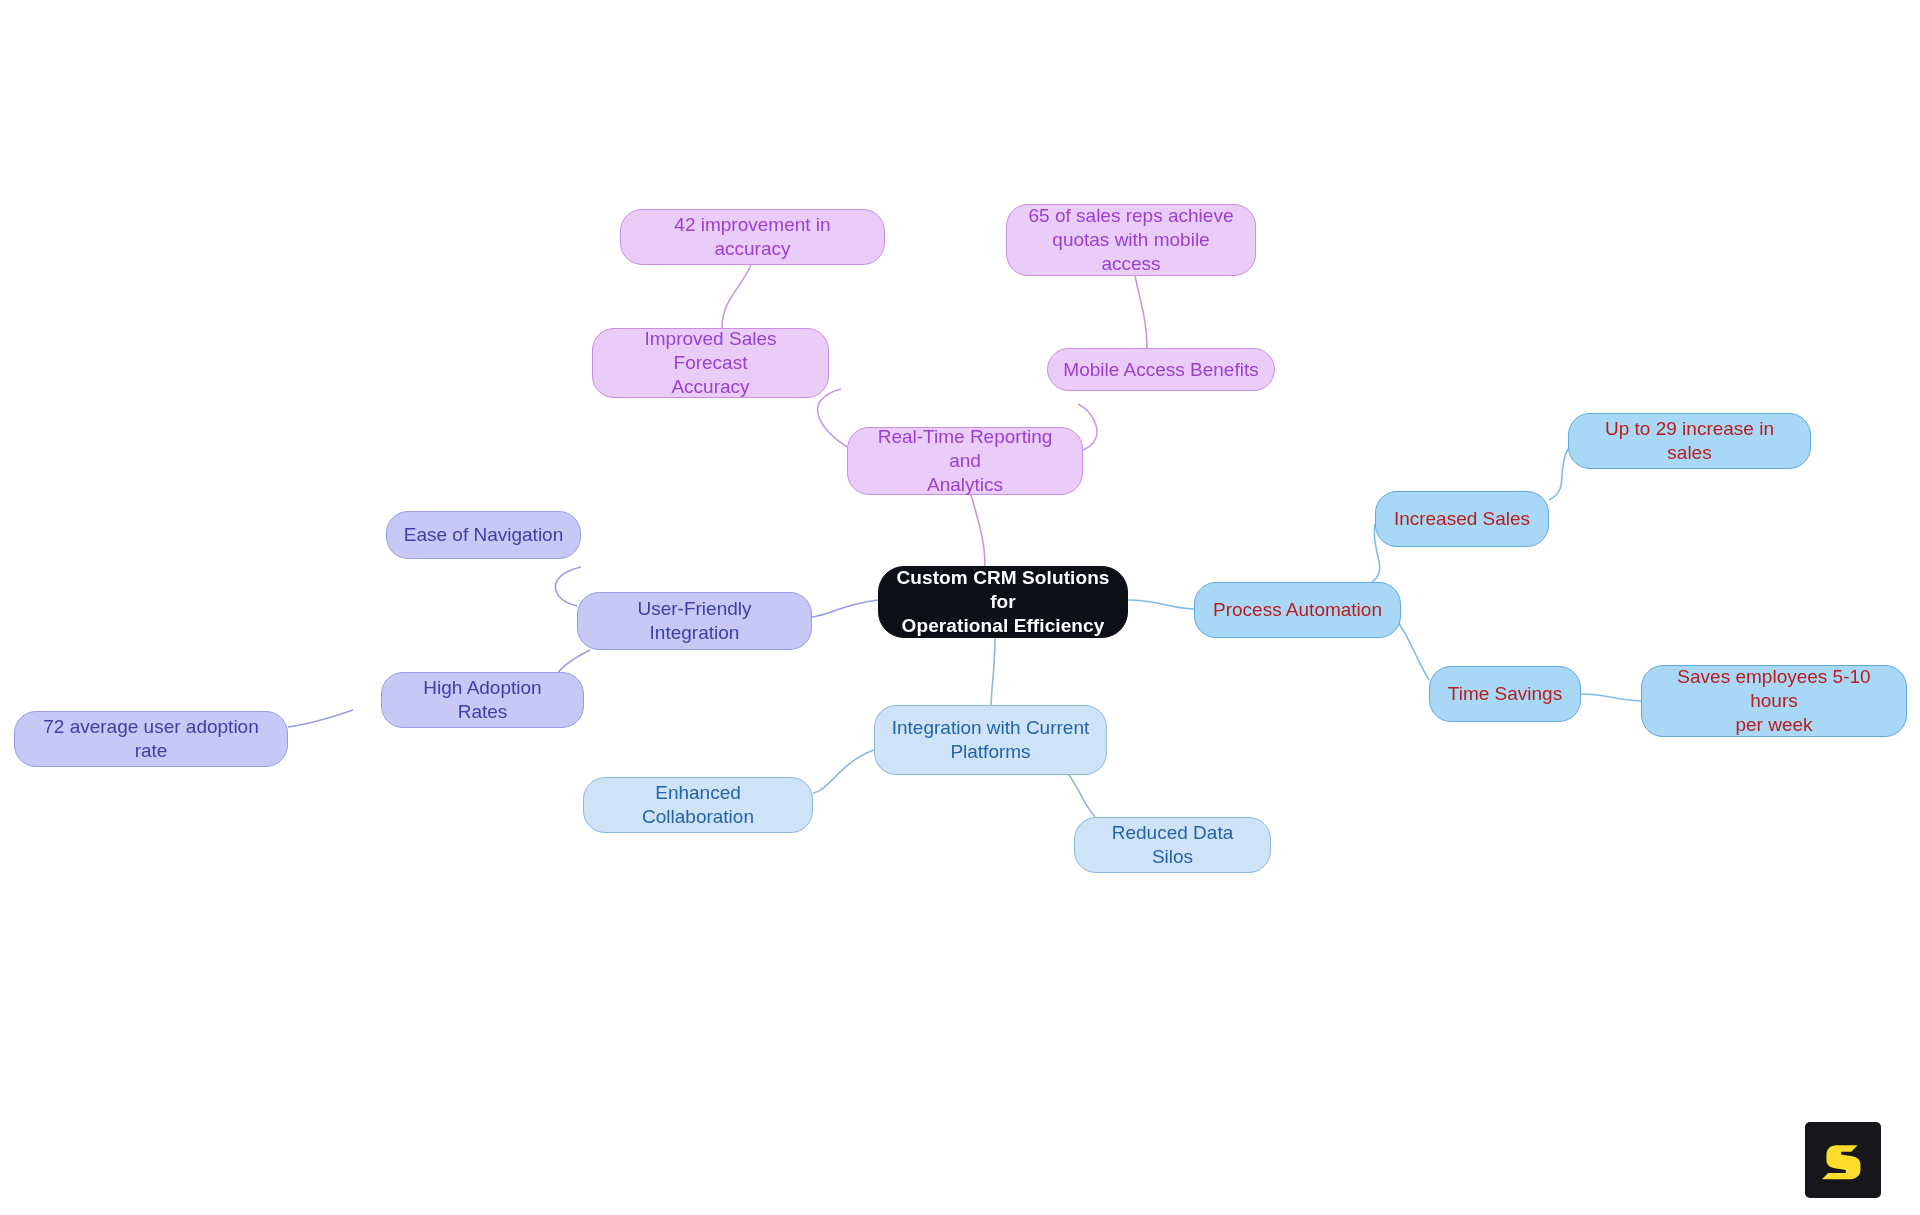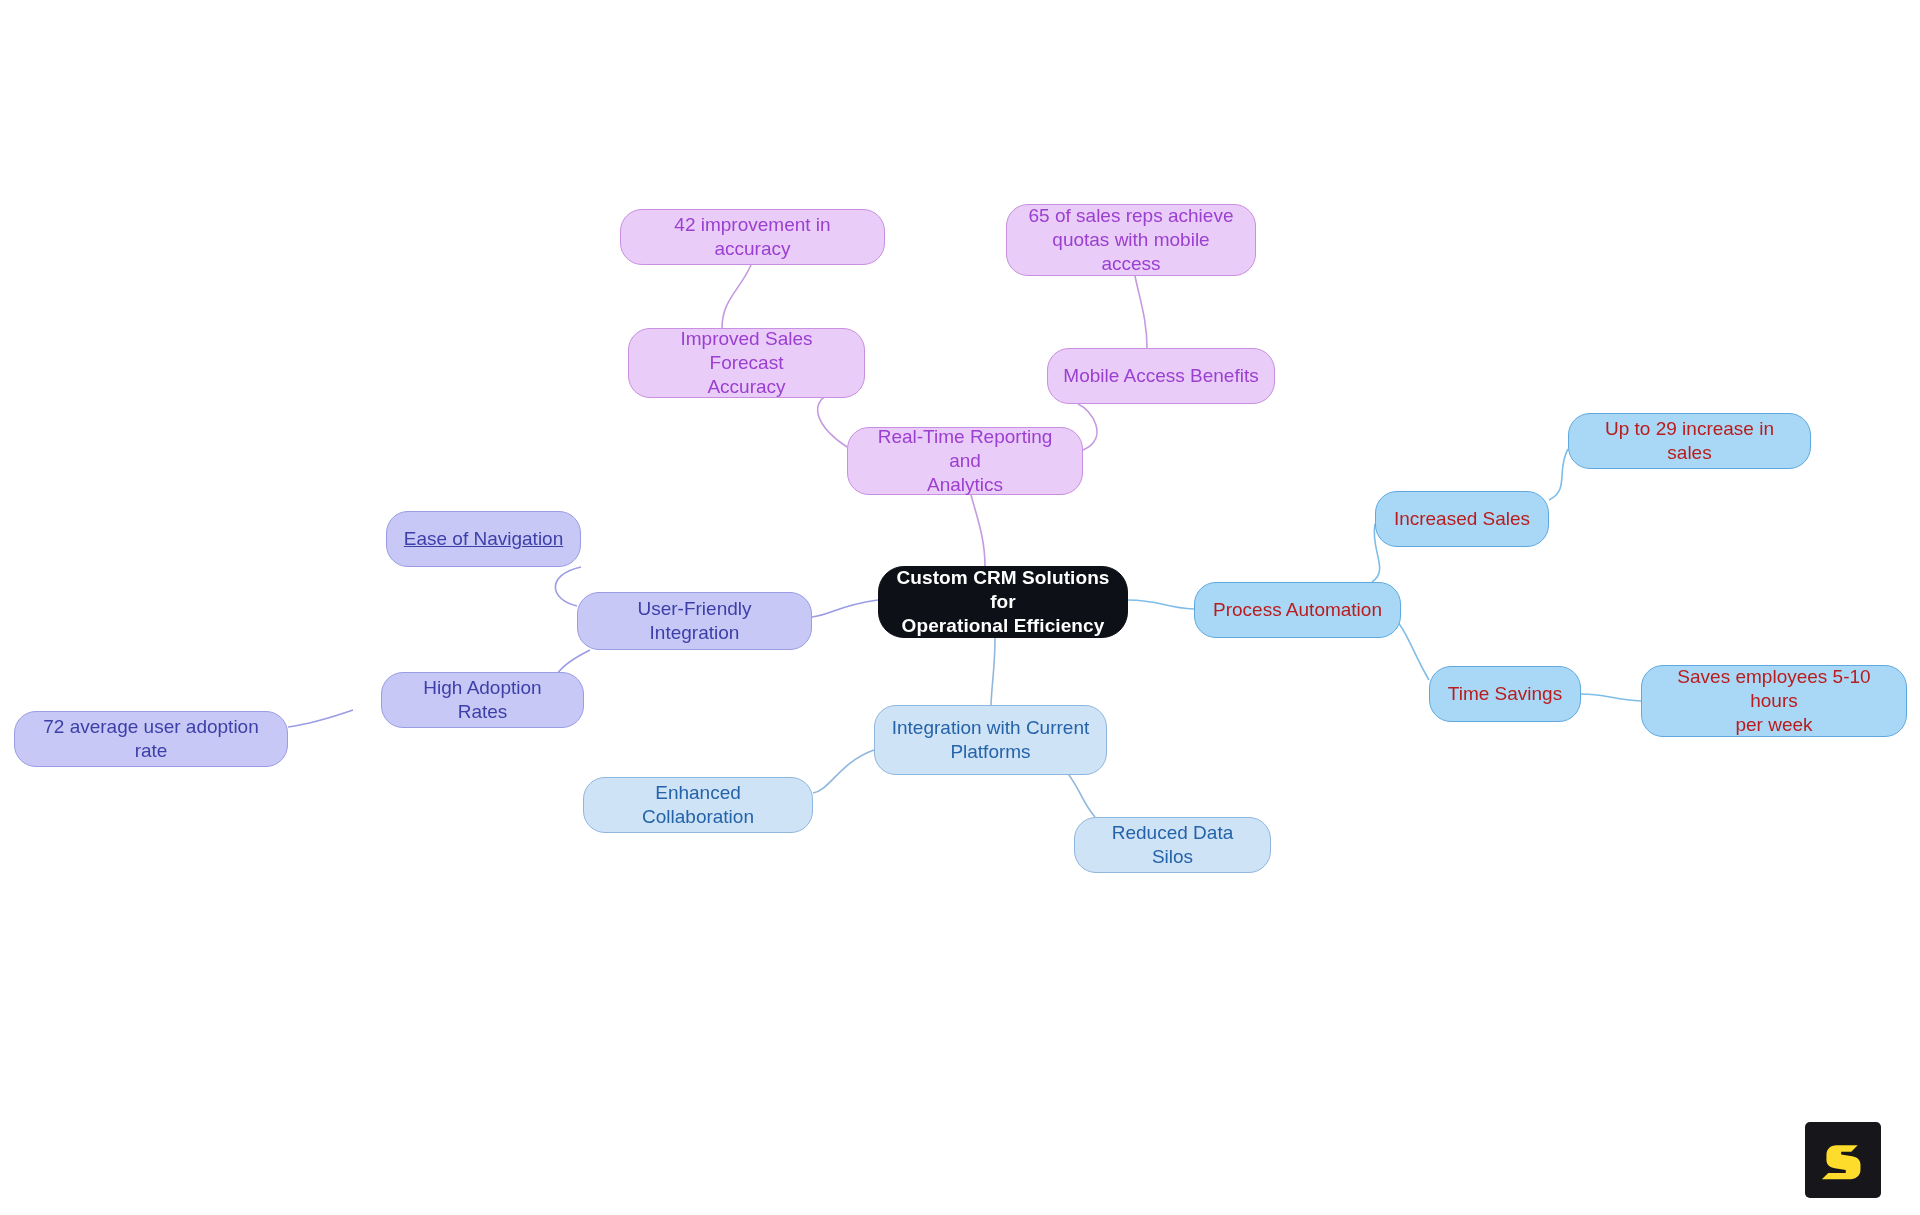--- a/index.html
+++ b/index.html
@@ -107,38 +107,38 @@
       <path d="M 577 606 C 550 600 545 575 581 567" stroke="#9a9ce4" stroke-width="1.6" fill="none"></path>
       <path d="M 590 650 C 570 660 560 668 556 676" stroke="#9a9ce4" stroke-width="1.6" fill="none"></path>
       <path d="M 353 710 C 330 718 310 724 288 727" stroke="#9a9ce4" stroke-width="1.6" fill="none"></path>
     </svg>
 
   <div id="node-layer">
       <div class="node node-root" style="left: 878px; top: 566px; width: 250px; height: 72px;">Custom CRM Solutions for
 Operational Efficiency</div>
       <div class="node node-purple" style="left: 847px; top: 427px; width: 236px; height: 68px;">Real-Time Reporting and
 Analytics</div>
-      <div class="node node-purple" style="left: 628px; top: 328px; width: 237px; height: 70px;">Improved Sales Forecast
+      <div class="node node-purple" style="left: 592px; top: 328px; width: 237px; height: 70px;">Improved Sales Forecast
 Accuracy</div>
       <div class="node node-purple" style="left: 620px; top: 209px; width: 265px; height: 56px;">42 improvement in accuracy</div>
-      <div class="node node-purple" style="left: 1047px; top: 348px; width: 228px; height: 56px;">Mobile Access Benefits</div>
+      <div class="node node-purple" style="left: 1047px; top: 348px; width: 228px; height: 43px;">Mobile Access Benefits</div>
       <div class="node node-purple" style="left: 1006px; top: 204px; width: 250px; height: 72px;">65 of sales reps achieve
 quotas with mobile access</div>
       <div class="node node-blue" style="left: 1194px; top: 582px; width: 207px; height: 56px;">Process Automation</div>
       <div class="node node-blue" style="left: 1375px; top: 491px; width: 174px; height: 56px;">Increased Sales</div>
       <div class="node node-blue" style="left: 1568px; top: 413px; width: 243px; height: 56px;">Up to 29 increase in sales</div>
       <div class="node node-blue" style="left: 1429px; top: 666px; width: 152px; height: 56px;">Time Savings</div>
       <div class="node node-blue" style="left: 1641px; top: 665px; width: 266px; height: 72px;">Saves employees 5-10 hours
 per week</div>
       <div class="node node-paleblue" style="left: 874px; top: 705px; width: 233px; height: 70px;">Integration with Current
 Platforms</div>
       <div class="node node-paleblue" style="left: 583px; top: 777px; width: 230px; height: 56px;">Enhanced Collaboration</div>
       <div class="node node-paleblue" style="left: 1074px; top: 817px; width: 197px; height: 56px;">Reduced Data Silos</div>
       <div class="node node-periwinkle" style="left: 577px; top: 592px; width: 235px; height: 58px;">User-Friendly Integration</div>
-      <div class="node node-periwinkle" style="left: 386px; top: 511px; width: 195px; height: 56px; text-decoration: underline;">Ease of Navigation</div>
+      <div class="node node-periwinkle" style="left: 386px; top: 511px; width: 195px; height: 48px;">Ease of Navigation</div>
       <div class="node node-periwinkle" style="left: 353px; top: 672px; width: 203px; height: 56px; margin-left: 28px;">High Adoption Rates</div>
       <div class="node node-periwinkle" style="left: 14px; top: 711px; width: 274px; height: 56px;">72 average user adoption rate</div>
     </div>
 
   <div id="brand-badge" style="left: 1805px; top: 1122px; width: 76px; height: 76px; background: rgb(23, 22, 26);">
     <svg width="46" height="46" viewBox="0 0 100 100">
       <path d="M82 18 L36 18 C22 18 14 27 14 39 L14 50 C14 60 21 66 32 68 L56 72 L56 78 L18 78 L4 92 L62 92 C78 92 88 84 88 71 L88 60 C88 50 81 44 70 42 L46 38 L46 32 L68 32 Z" fill="#fddc2b"></path>
     </svg>
   </div>
 

